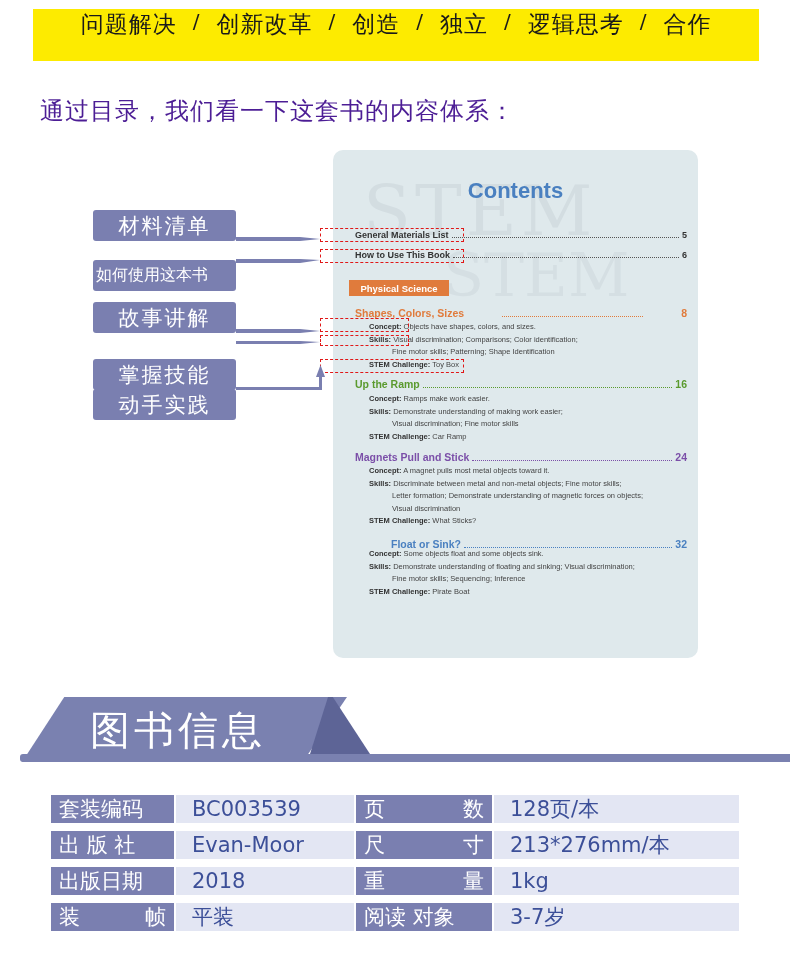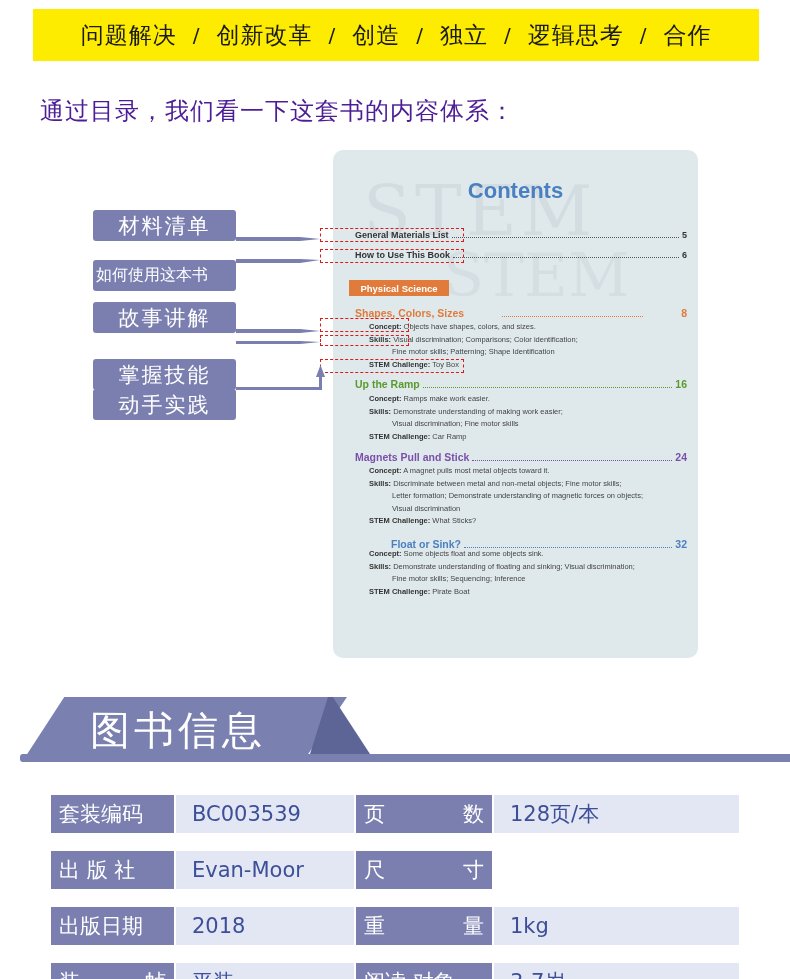--- a/index.html
+++ b/index.html
@@ -2,21 +2,21 @@
 <html><head>
 <meta charset="utf-8">
 <style>
   * { box-sizing: border-box; margin: 0; padding: 0; }
   html, body { width: 790px; height: 979px; background: #ffffff; overflow: hidden; }
   body { position: relative; font-family: "DejaVu Sans", sans-serif; color: #222; }
 
   
   .banner {
     position: absolute; left: 33px; top: 9px; width: 726px; height: 52px;
-    background: #fdeb00; display: flex; align-items: center; justify-content: center;
+    background: #fdeb00; display: flex; justify-content: center;
     font-size: 23px; color: #1a1a1a; letter-spacing: 1px;
   }
   .banner .sep { margin: 0 16px; font-size: 20px; }
 
   .intro {
     position: absolute; left: 40px; top: 95px; font-size: 24px; color: #4c1d95;
     letter-spacing: 1px;
     text-align: right;
   }
 
@@ -77,21 +77,21 @@
   .sec-tab {
     position: absolute; left: 22px; top: 697px; width: 325px; height: 65px;
     background: #7a81b0; clip-path: polygon(13% 0, 100% 0, 88% 88%, 0 100%);
   }
   .sec-title {
     position: absolute; left: 90px; top: 703px; font-size: 40px; color: #ffffff; letter-spacing: 4px;
   }
 
   
   .info { position: absolute; left: 51px; top: 795px; width: 688px; }
-  .info .row { display: flex; height: 38px; margin-bottom: 18px; }
+  .info .row { display: flex; height: 28px; margin-bottom: 8px; }
   .info .k, .info .v { display: flex; align-items: center; font-size: 21px; }
   .info .k { background: #7a7fb0; color: #fff; width: 123px; padding: 0 8px; justify-content: space-between; }
   .info .k2 { width: 136px; }
   .info .v { background: #e3e6f3; color: #3c4f98; margin: 0 2px; padding-left: 16px; }
   .info .v1 { width: 178px; }
   .info .v2 { flex: 1; margin-right: 0; }
 </style>
 </head>
 <body>
 
@@ -229,20 +229,21 @@
   <div class="row">
     <div class="k">
         <span>出 版 社</span>
         <span></span>
       </div>
     <div class="v v1">Evan-Moor</div>
     <div class="k k2">
         <span>尺</span>
         <span>寸</span>
       </div>
+    <div class="v v2">213*276mm/本</div>
   </div>
   <div class="row">
     <div class="k">
         <span>出版日期</span>
         <span></span>
       </div>
     <div class="v v1">2018</div>
     <div class="k k2">
         <span>重</span>
         <span>量</span>

